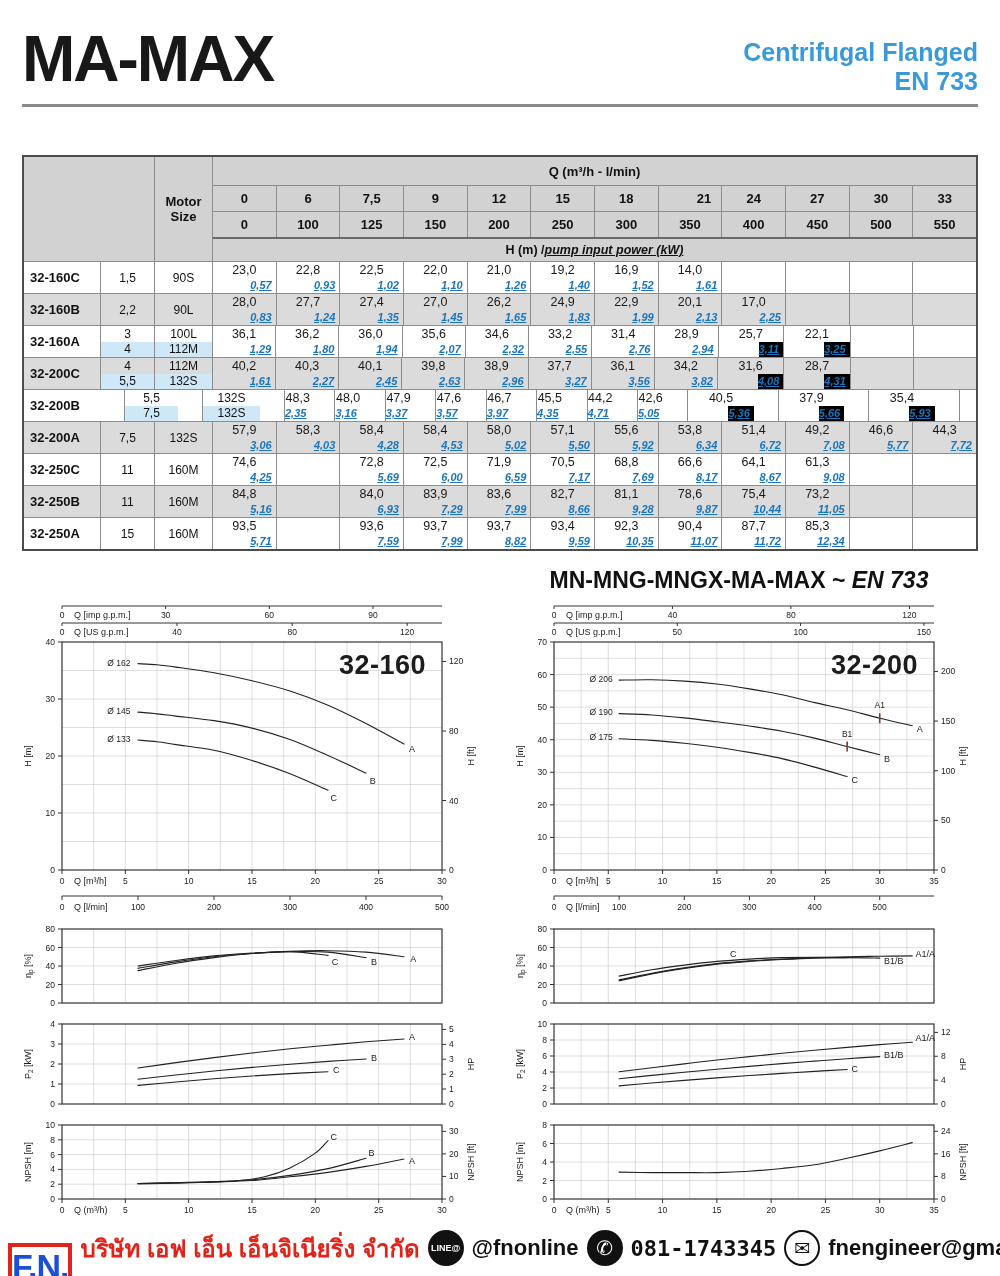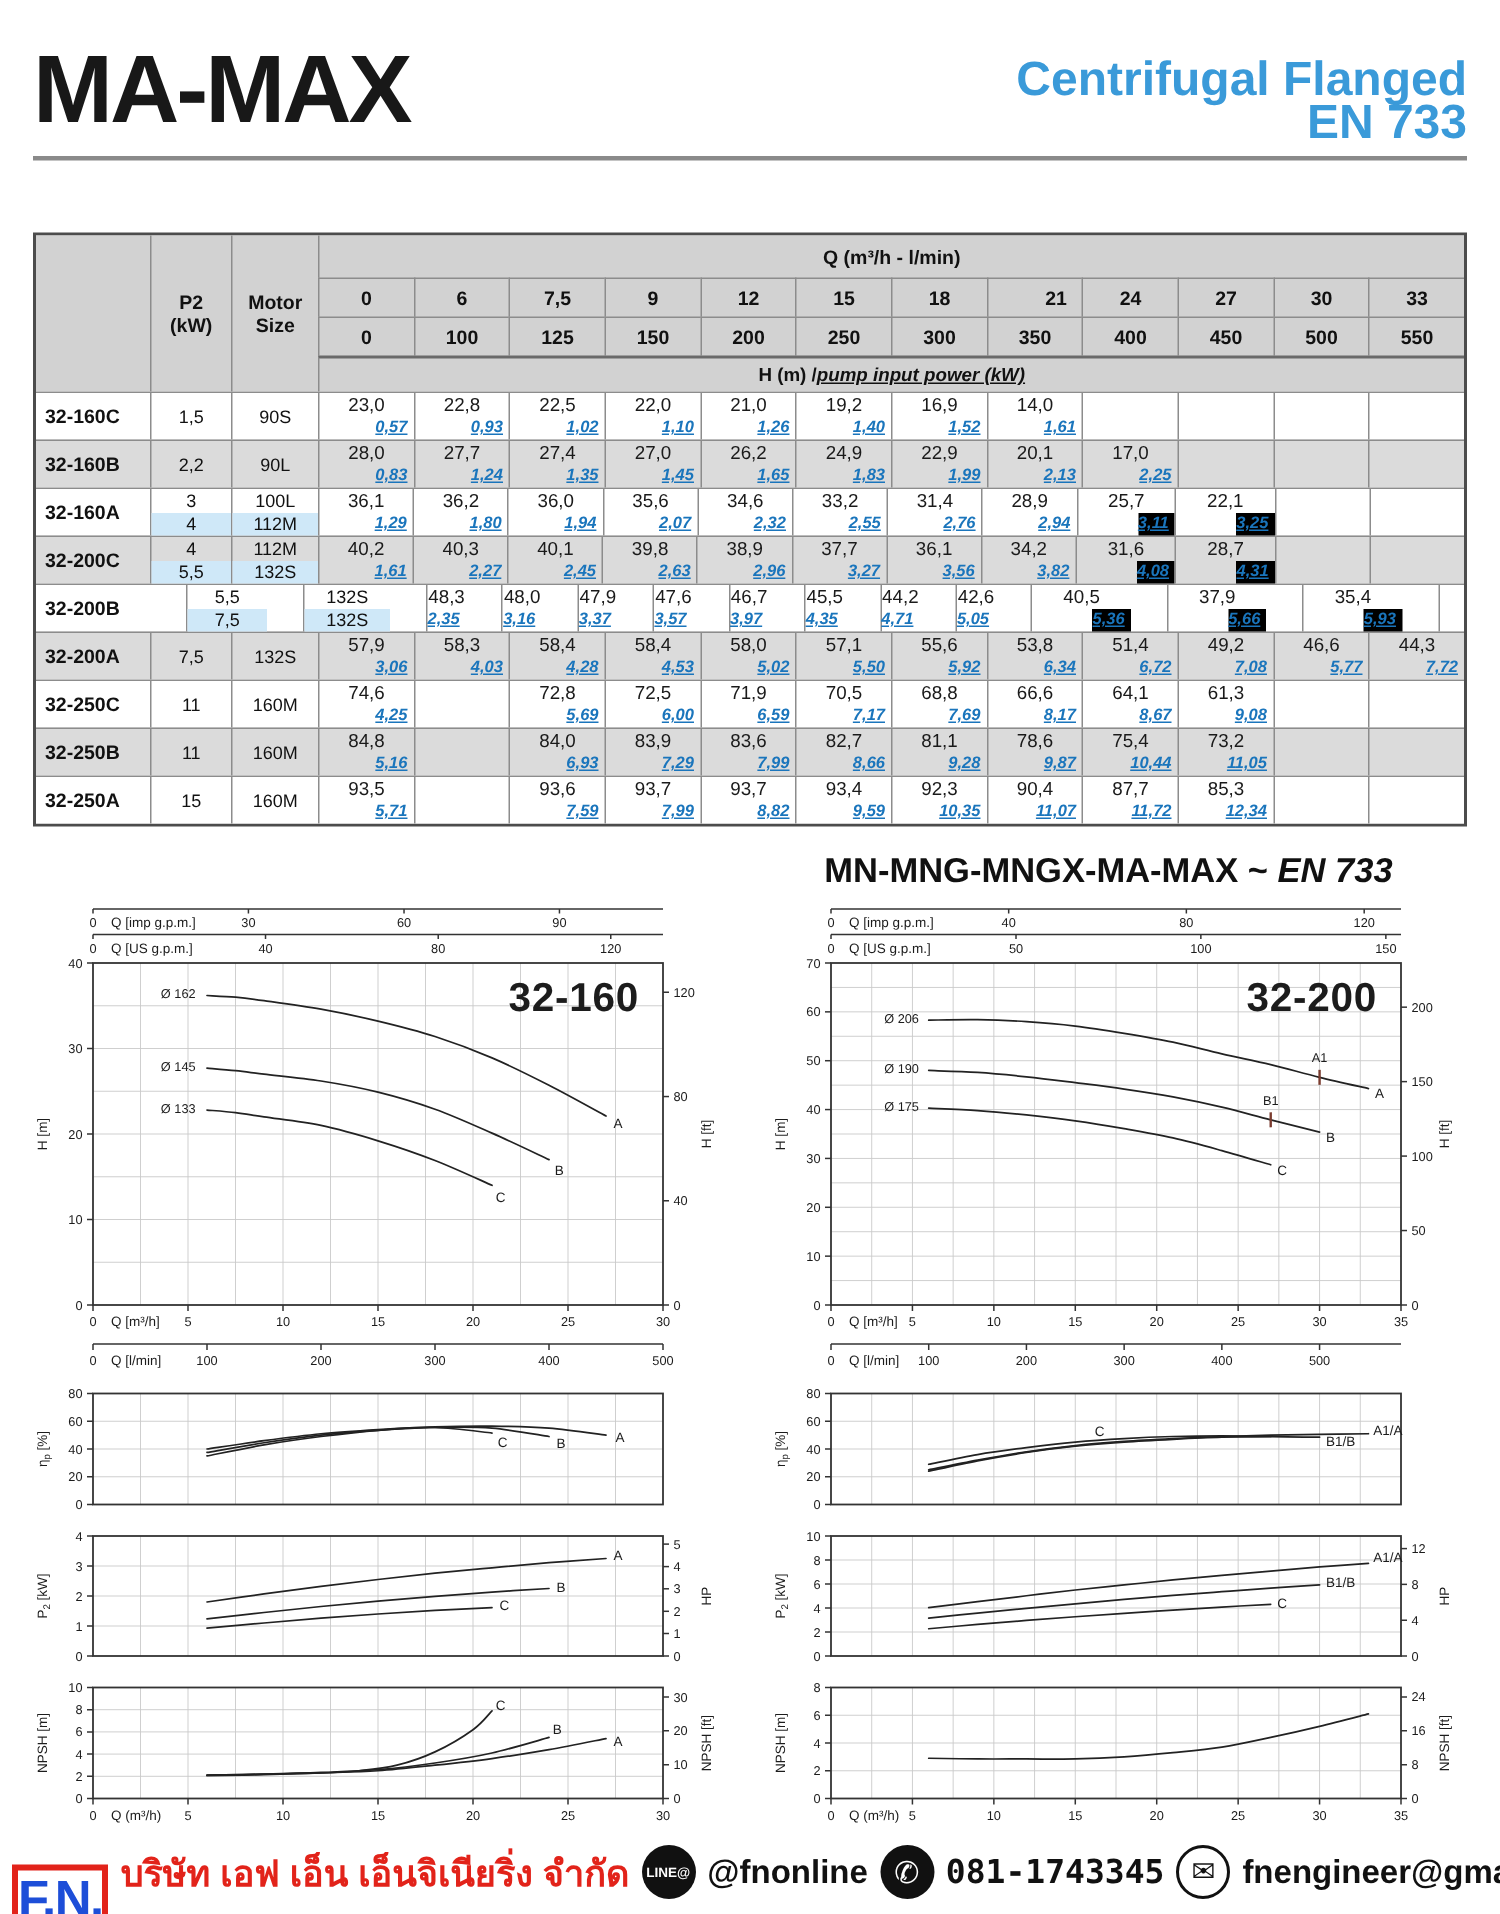--- a/index.html
+++ b/index.html
@@ -1,21 +1,21 @@
 <!DOCTYPE html>
 <html><head>
 <meta charset="utf-8">
 <style>
   html,body{margin:0;padding:0;background:#fff;}
   .page{position:relative;width:1000px;height:1276px;background:#fff;overflow:hidden;
         font-family:"Liberation Sans","DejaVu Sans",sans-serif;color:#111;}
   
   .hdr{display:flex;justify-content:space-between;align-items:flex-start;padding:26px 22px 0 22px;}
   .hdr-title{font-size:64px;font-weight:bold;letter-spacing:-2px;line-height:66px;color:#181818;}
-  .hdr-right{text-align:right;font-weight:bold;font-size:32px;line-height:29px;margin-top:12px;}
+  .hdr-right{text-align:right;font-weight:bold;font-size:25px;line-height:29px;margin-top:12px;}
   .hdr-rule{height:3px;background:#8a8a8a;margin:8px 22px 0 22px;}
   
   .tblwrap{margin:48px 22px 0 22px;border:2px solid #4c4c4c;}
   .grid15{display:grid;grid-template-columns:76px 54px 58px repeat(12,1fr);}
   .grid15 > div{border-left:1px solid #8c8c8c;border-top:1px solid #8c8c8c;box-sizing:border-box;}
   .grid15 > div.noL{border-left:none;}
   .grid15 > div.noT{border-top:none;}
   .thead{background:#d2d2d2;font-weight:bold;}
   .thead .hc{display:flex;align-items:center;justify-content:center;text-align:center;font-size:13px;}
   .trow{background:#fff;}
@@ -61,21 +61,20 @@
     <div class="hdr-right" style="color:#3a9ad9">
       <div>Centrifugal Flanged</div>
       <div>EN 733</div>
     </div>
   </div>
   <div class="hdr-rule"></div>
 
   <div class="tblwrap">
     <div id="ptable">
         <div class="grid15 thead" style="grid-template-rows: 28px 26px 26px 24px;">
-          <div class="hc noT" style="grid-area: 1 / 2 / 5;">P2<br>(kW)</div>
           <div class="hc noT" style="grid-area: 1 / 3 / 5;">Motor<br>Size</div>
           <div class="hc noT" style="grid-area: 1 / 4 / auto / 16;">Q (m³/h - l/min)</div>
           <div class="hc" style="grid-area: 2 / 4;">0</div>
           <div class="hc" style="grid-area: 2 / 5;">6</div>
           <div class="hc" style="grid-area: 2 / 6;">7,5</div>
           <div class="hc" style="grid-area: 2 / 7;">9</div>
           <div class="hc" style="grid-area: 2 / 8;">12</div>
           <div class="hc" style="grid-area: 2 / 9;">15</div>
           <div class="hc" style="grid-area: 2 / 10;">18</div>
           <div class="hc" style="grid-area: 2 / 11; padding-left: 28px;">21</div>

